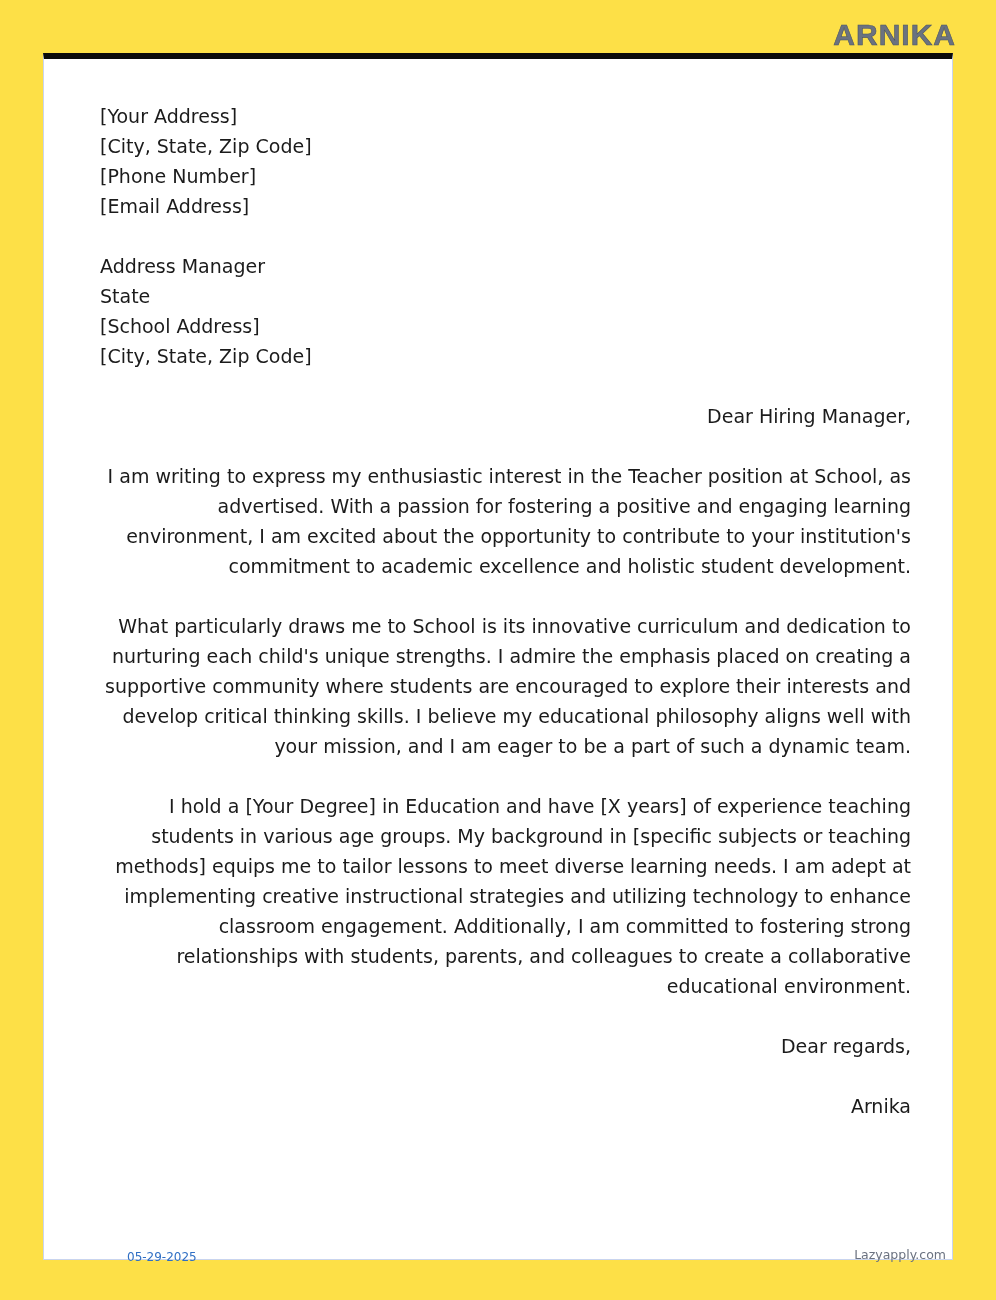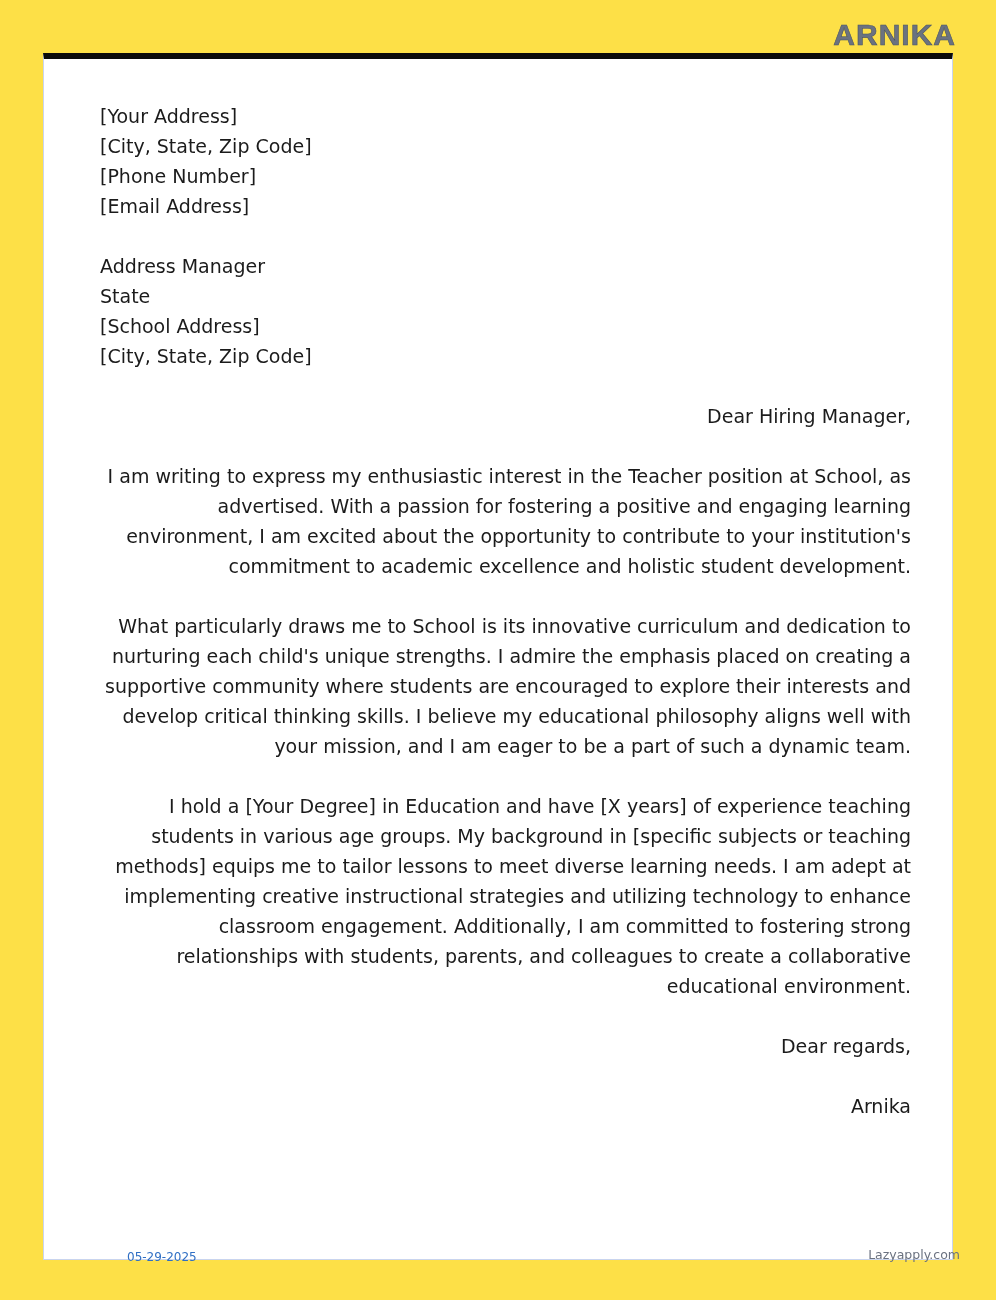--- a/index.html
+++ b/index.html
@@ -54,21 +54,21 @@
   .date-stamp {
     position: absolute;
     left: 99px;
     top: 1250px;
     font-size: 12px;
     color: #2f6fc4;
     margin-left: 28px;
   }
   .footer-credit {
     position: absolute;
-    right: 36px;
+    right: 50px;
     top: 1247px;
     font-size: 12.5px;
     color: #6b7280;
   }
 </style>
 </head>
 <body>
 
 <div class="page">
 

